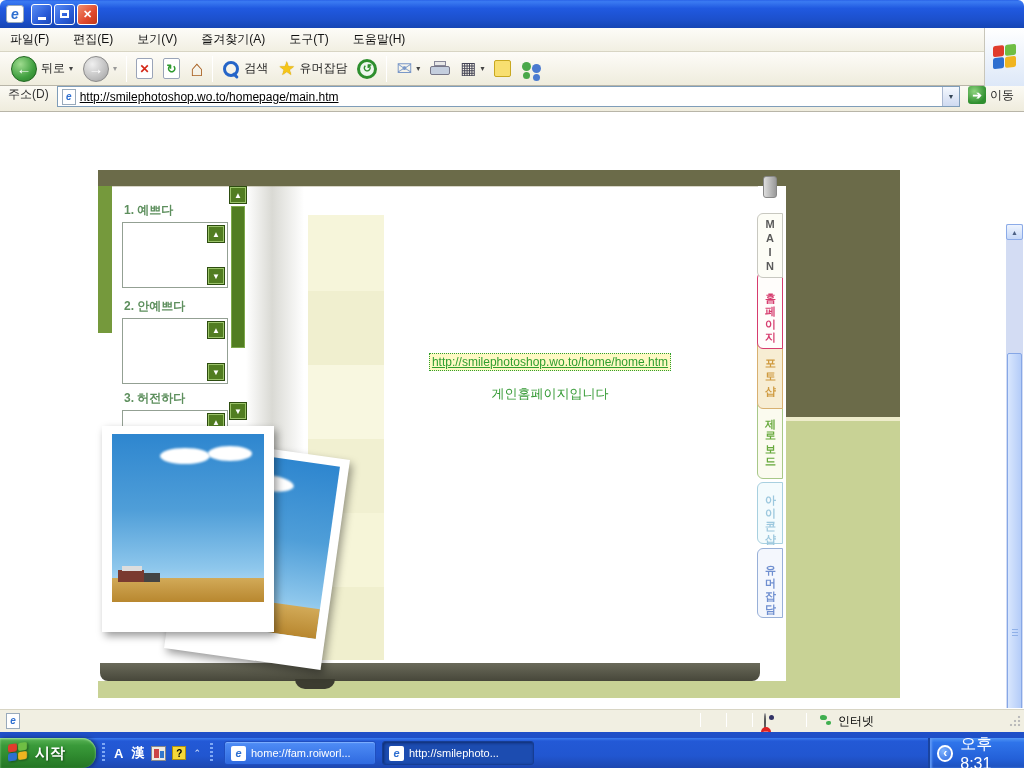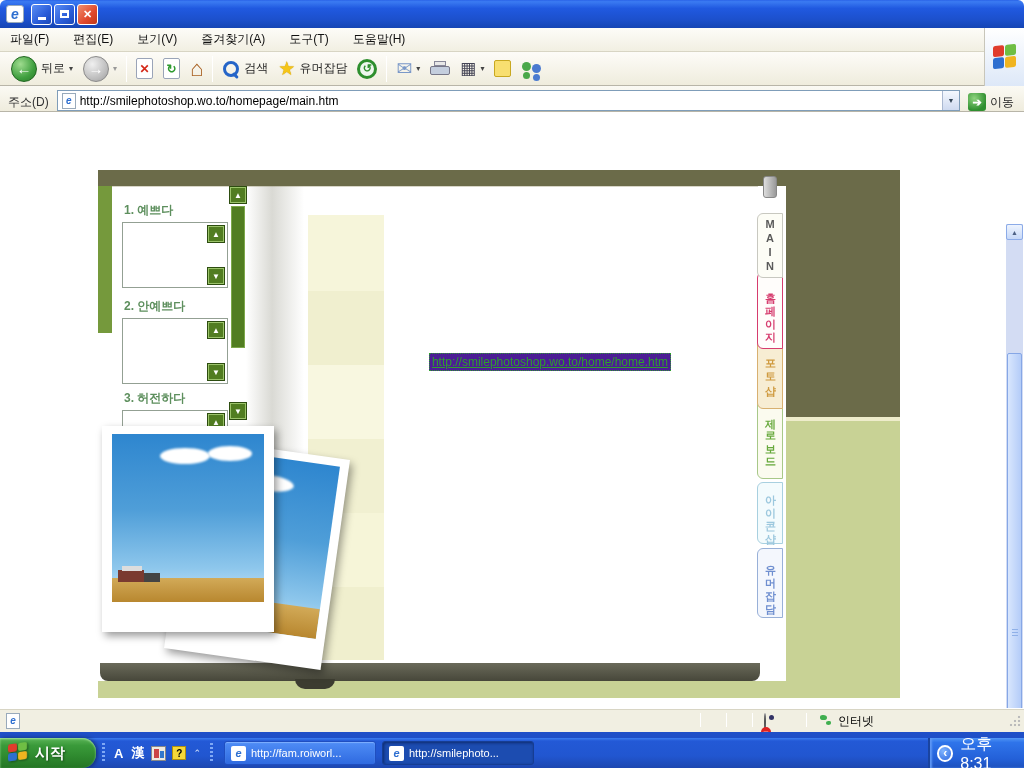--- a/index.html
+++ b/index.html
@@ -55,26 +55,26 @@
   .printer .pb { position:absolute; left:0; top:5px; width:20px; height:9px; background:#c4cede; border:1px solid #778; border-radius:2px; }
   .gridicon { font-size:17px; color:#445; }
   .noteicon { width:17px; height:17px; background:#f8df70; border:1px solid #c8a820; border-radius:2px; }
   .buddy { position:relative; width:22px; height:18px; }
   .buddy i { position:absolute; width:9px; height:9px; border-radius:50%; }
   .buddy .b1 { left:1px; top:2px; background:#4aa84a; box-shadow:0 9px 0 -1px #4aa84a; }
   .buddy .b2 { left:11px; top:4px; background:#4a7ad0; box-shadow:0 9px 0 -1px #4a7ad0; }
 
   
   #addressbar { left:0; top:86px; width:1024px; height:26px; background:linear-gradient(180deg,#fbfaf4,#efecdd);
-    border-bottom:1px solid #b8b5a8; display:flex; align-items:flex-end; padding:0 4px; }
+    border-bottom:1px solid #b8b5a8; display:flex; align-items:flex-start; padding:0 4px; }
   #addr-label { font-size:12px; color:#333; margin:0 8px 0 4px; }
   #addr-input { flex:1; height:21px; background:#fff; border:1px solid #7f9db9; display:flex; align-items:center; }
   .iedoc { width:14px; height:16px; background:#fff; border:1px solid #9ab; margin:0 4px; color:#2e6fd0; font-size:10px;
     font-weight:bold; font-style:italic; text-align:center; line-height:14px; }
-  #addr-url { font-size:12px; color:#000; flex:1; }
+  #addr-url { font-size:12px; color:#000; flex:1;text-decoration:underline; }
   #addr-drop { width:17px; height:19px; background:linear-gradient(180deg,#f4f8fe,#cfdaf0); border-left:1px solid #aab8d0;
     display:flex; align-items:center; justify-content:center; font-size:7px; color:#345; }
   #go-btn { display:flex; align-items:center; gap:4px; margin:0 6px 0 8px; font-size:12px; color:#222; }
   .gocircle { width:18px; height:18px; border-radius:3px; background:radial-gradient(circle at 35% 30%, #8fd47f, #2f8f2f 70%);
     color:#fff; font-size:11px; font-weight:bold; display:flex; align-items:center; justify-content:center; }
 
   
   #content { left:0; top:112px; width:1024px; height:596px; background:#fff; overflow:hidden; }
 
   
@@ -292,21 +292,22 @@
     <div class="abs poll-label" style="left:124px;top:278px">3. 허전하다</div>
     <div class="abs pollbox" style="left:122px;top:298px;width:106px;height:60px">
       <span class="gbtn" style="right:2px;top:2px">▲</span>
     </div>
 
     <span class="gbtn" style="left:229px;top:74px">▲</span>
     <div class="abs" style="left:231px;top:94px;width:14px;height:142px;background:#517d21;border:1px solid #7da84a"></div>
     <span class="gbtn" style="left:229px;top:290px">▼</span>
 
     <div class="abs" style="left:340px;top:240px;width:420px;text-align:center">
-      <span style="display:inline-block;color:#2f9e2f;font-size:12px;text-decoration:underline;border:1px dotted #2f9e2f;padding:1px 2px;background:#4c1d95">http://smilephotoshop.wo.to/home/home.htm</span>
+      <span style="display:inline-block;color:#2f9e2f;font-size:12px;text-decoration:underline;border:1px dotted #2f9e2f;padding:1px 2px;background:#fef9c3">http://smilephotoshop.wo.to/home/home.htm</span>
+      <div style="margin-top:14px;color:#339933;font-size:13px">게인홈페이지입니다</div>
     </div>
 
     <div class="abs" style="left:763px;top:64px;width:14px;height:22px;background:linear-gradient(90deg,#ddd,#999);border:1px solid #888;border-radius:3px"></div>
     <div class="abs vtab" style="left:757px;top:101px;width:26px;height:65px;background:#fdfdf6;border:1px solid #c8c8c0;color:#5a5a5a;z-index:6">MAIN</div>
     <div class="abs vtab" style="left:757px;top:160px;width:26px;height:77px;background:#fffdfb;border:1px solid #d63c6e;color:#d63c6e;z-index:5">홈페이지</div>
     <div class="abs vtab" style="left:757px;top:222px;width:26px;height:75px;background:#f7edd3;border:1px solid #d8b070;color:#cf9a3f;z-index:4">포토샵</div>
     <div class="abs vtab" style="left:757px;top:282px;width:26px;height:85px;background:#fbfbef;border:1px solid #a8c888;color:#67a93c;z-index:3">제로보드</div>
     <div class="abs vtab" style="left:757px;top:370px;width:26px;height:62px;background:#f3fbfd;border:1px solid #a8d0e0;color:#9cc8de;z-index:2">아이콘샵</div>
     <div class="abs vtab" style="left:757px;top:436px;width:26px;height:70px;background:#f4f7fd;border:1px solid #98b0d8;color:#6f8fd0;z-index:1">유머잡담</div>
 
@@ -361,21 +362,21 @@
     </div>
     <span class="handle" style="margin-left:102px"></span>
     <span class="langchar">A</span>
     <span class="langchar">漢</span>
     <span class="imeicon"></span>
     <span class="helpicon">?</span>
     <span class="expicon">⌃</span>
     <span class="handle"></span>
     <div id="task1" class="taskbtn">
       <span class="ie-sm">e</span>
-      <span>http://fam.roiworl...</span>
+      <span>home://fam.roiworl...</span>
     </div>
     <div id="task2" class="taskbtn">
       <span class="ie-sm">e</span>
       <span>http://smilephoto...</span>
     </div>
     <div id="tray">
       <span class="traychev">‹</span>
       <span id="clock">오후 8:31</span>
     </div>
   </div>

